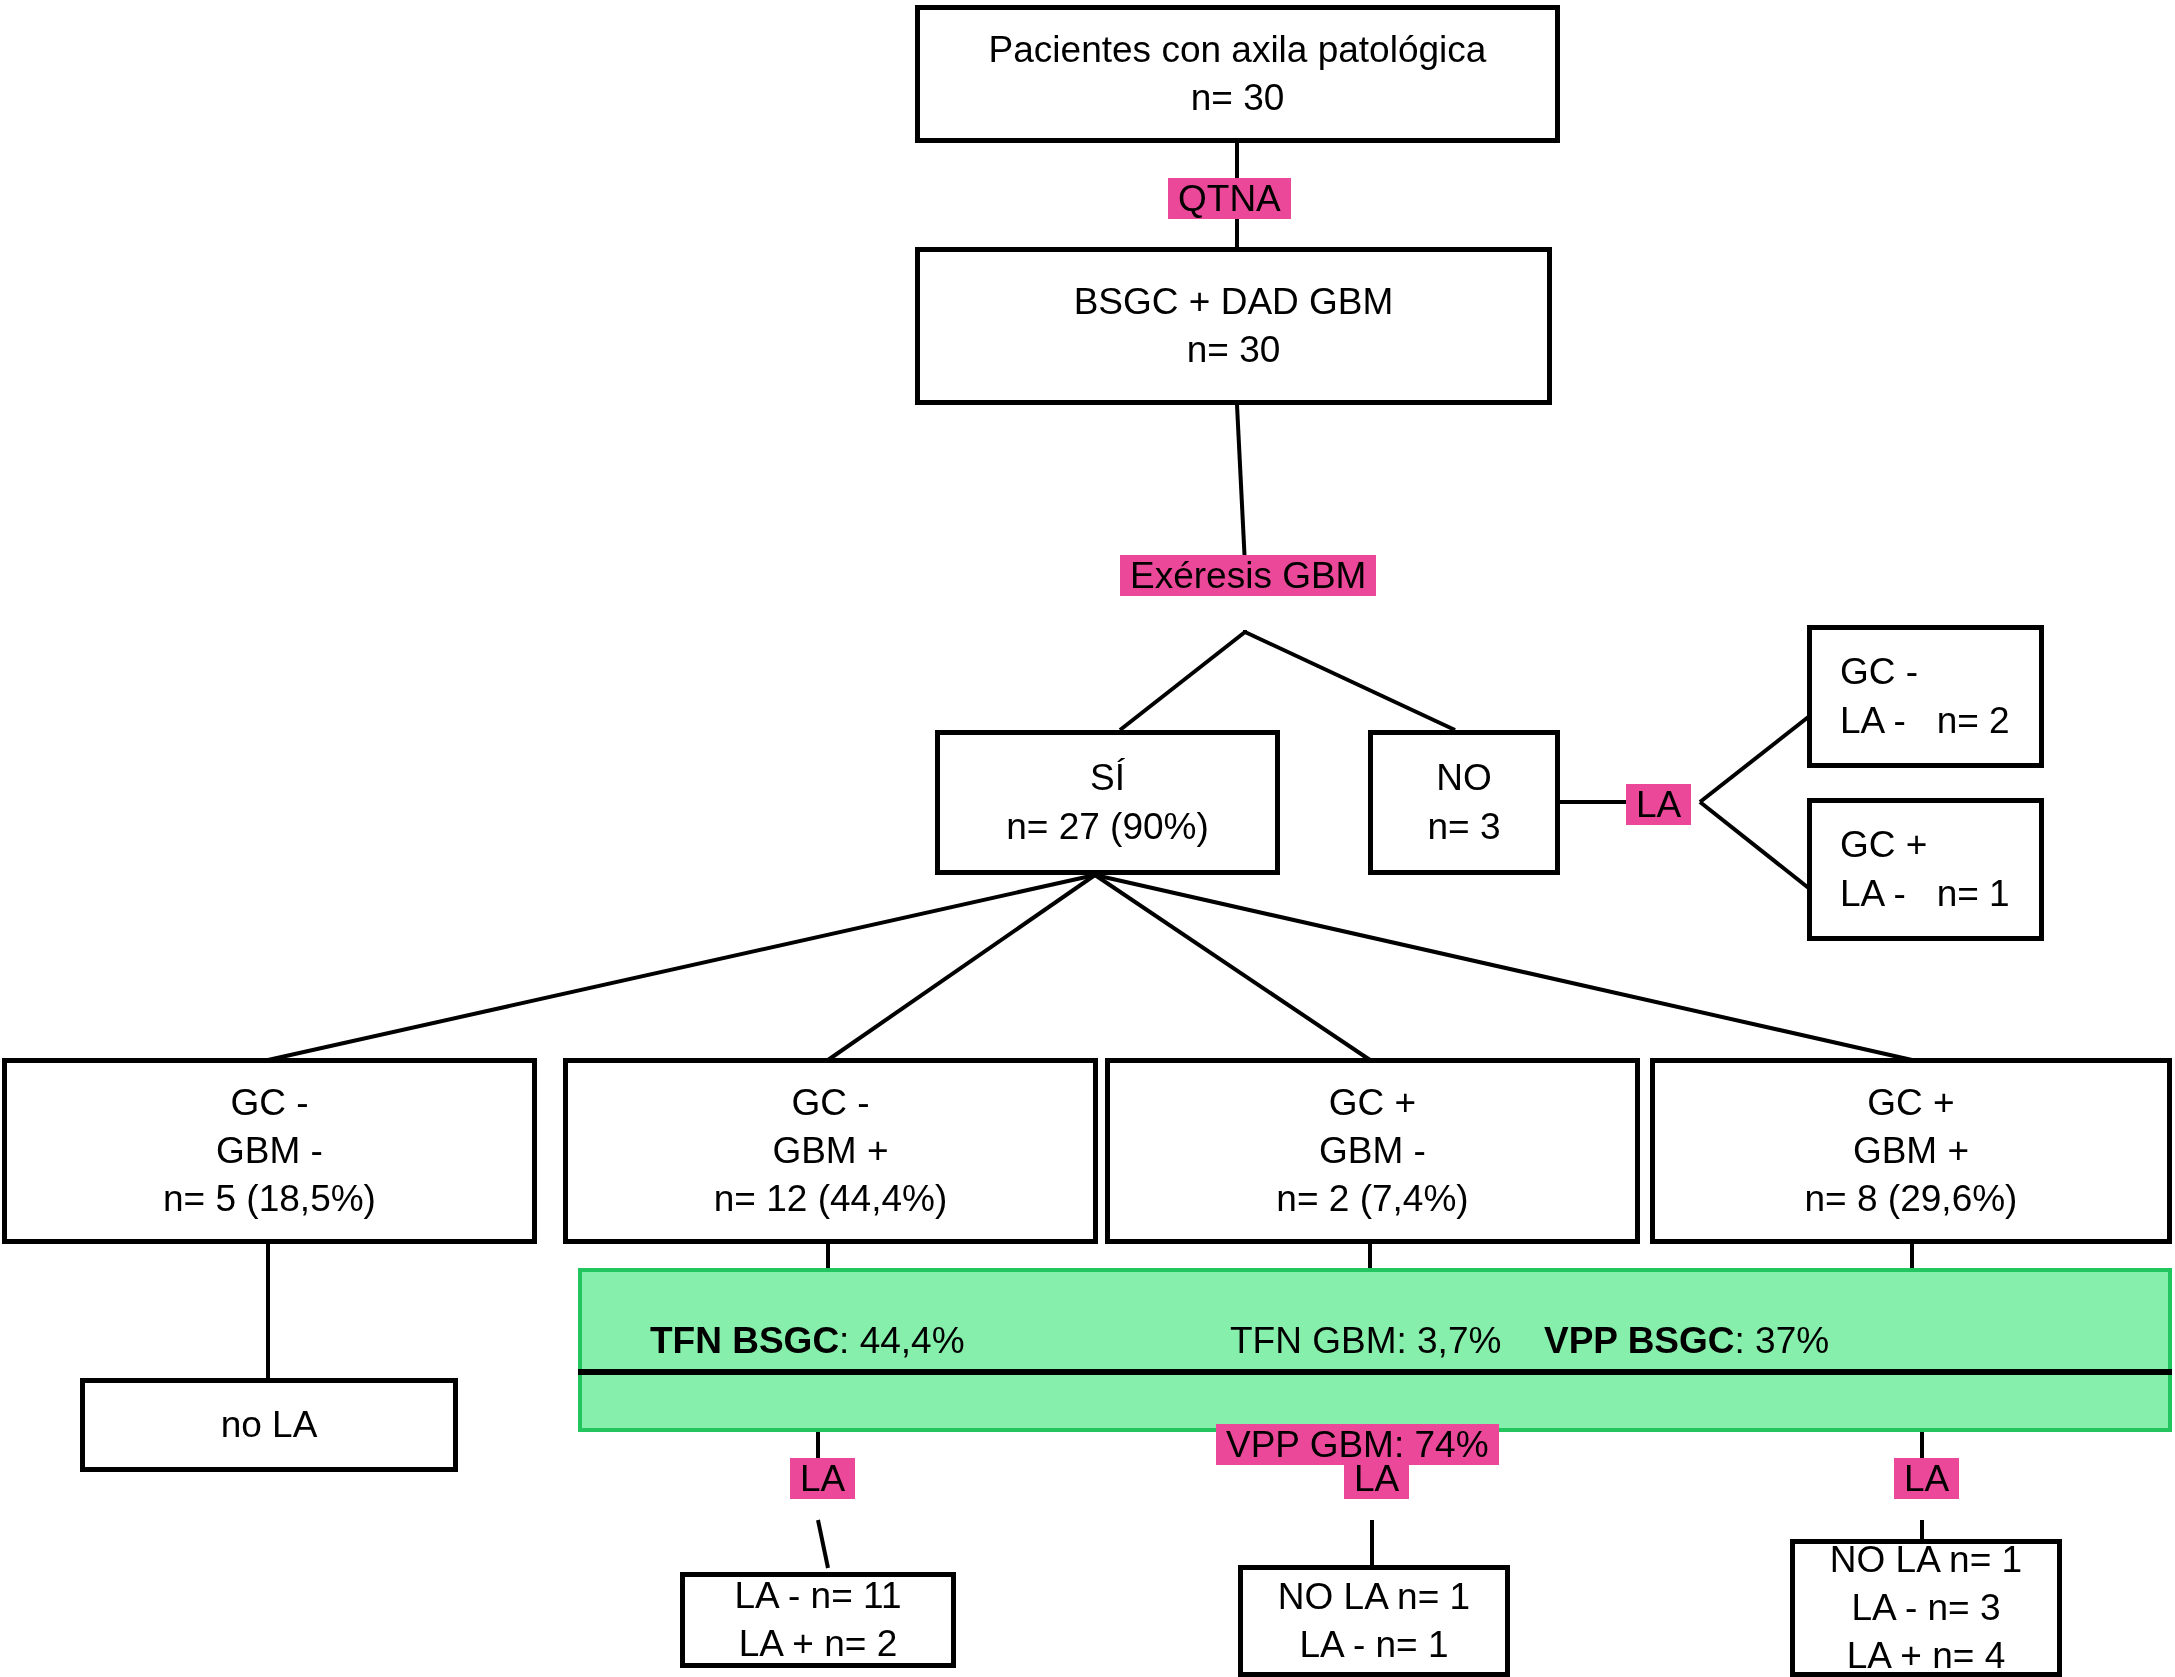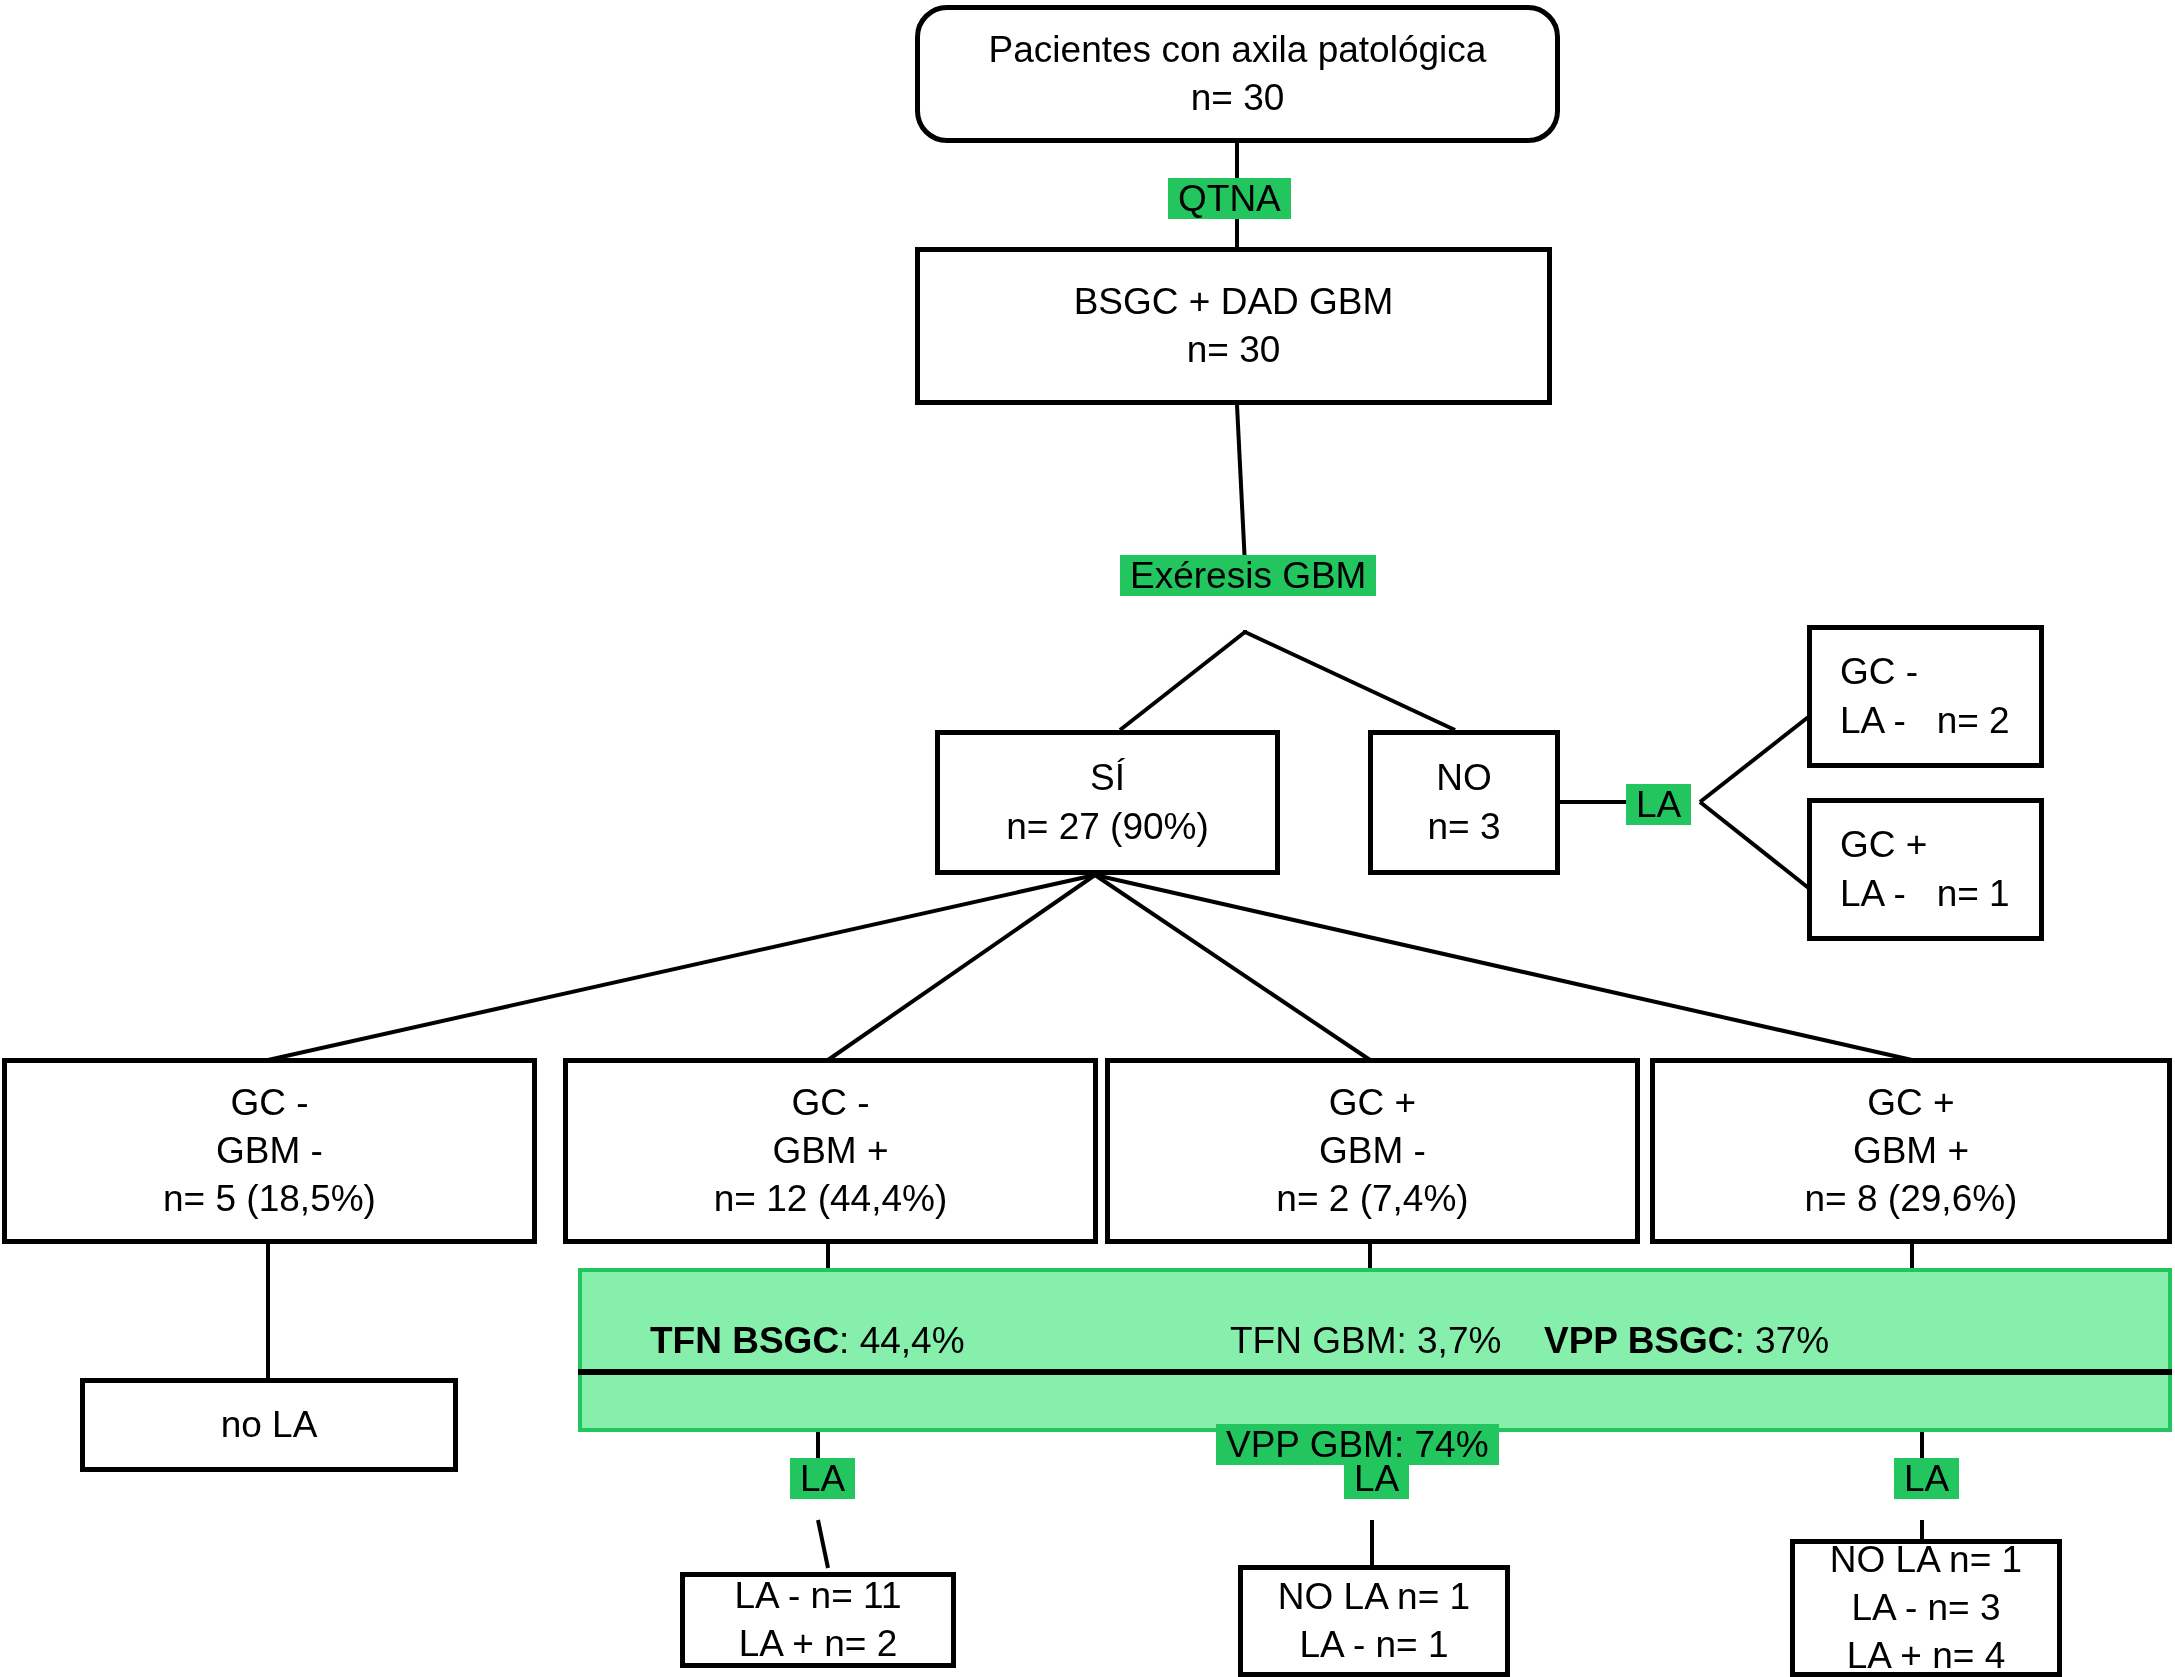--- a/index.html
+++ b/index.html
@@ -29,21 +29,21 @@
     line-height: 1.30;
     font-size: 37px;
     z-index: 3;
   }
   .box .ln { display: block; white-space: pre; }
   .box.align-left { align-items: flex-start; padding-left: 28px; text-align: left; }
   .lbl {
     position: absolute;
     font-size: 37px;
     line-height: 1;
-    background: #22c55e;
+    background: #ec4899;
     padding: 2px 10px;
     white-space: nowrap;
     z-index: 4;
   }
   .statbox {
     position: absolute;
     box-sizing: border-box;
     border: 4px solid #22c55e;
     background: #86efac;
     z-index: 2;
@@ -106,21 +106,21 @@
     <line x1="818" y1="1430" x2="818" y2="1490" stroke="#000" stroke-width="4"></line>
     <line x1="818" y1="1520" x2="828" y2="1568" stroke="#000" stroke-width="4"></line>
 
     <line x1="1372" y1="1430" x2="1372" y2="1490" stroke="#000" stroke-width="4"></line>
     <line x1="1372" y1="1520" x2="1372" y2="1568" stroke="#000" stroke-width="4"></line>
 
     <line x1="1922" y1="1430" x2="1922" y2="1490" stroke="#000" stroke-width="4"></line>
     <line x1="1922" y1="1520" x2="1922" y2="1568" stroke="#000" stroke-width="4"></line>
   </svg>
 
-  <div class="box" style="left:915px; top:5px; width:645px; height:138px;border-radius:32px;">
+  <div class="box" style="left:915px; top:5px; width:645px; height:138px;">
     <span class="ln">Pacientes con axila patológica</span>
     <span class="ln">n= 30</span>
   </div>
 
   <div class="lbl" style="left:1168px; top:178px;">QTNA</div>
 
   <div class="box" style="left:915px; top:247px; width:637px; height:158px;">
     <span class="ln">BSGC + DAD GBM</span>
     <span class="ln">n= 30</span>
   </div>

